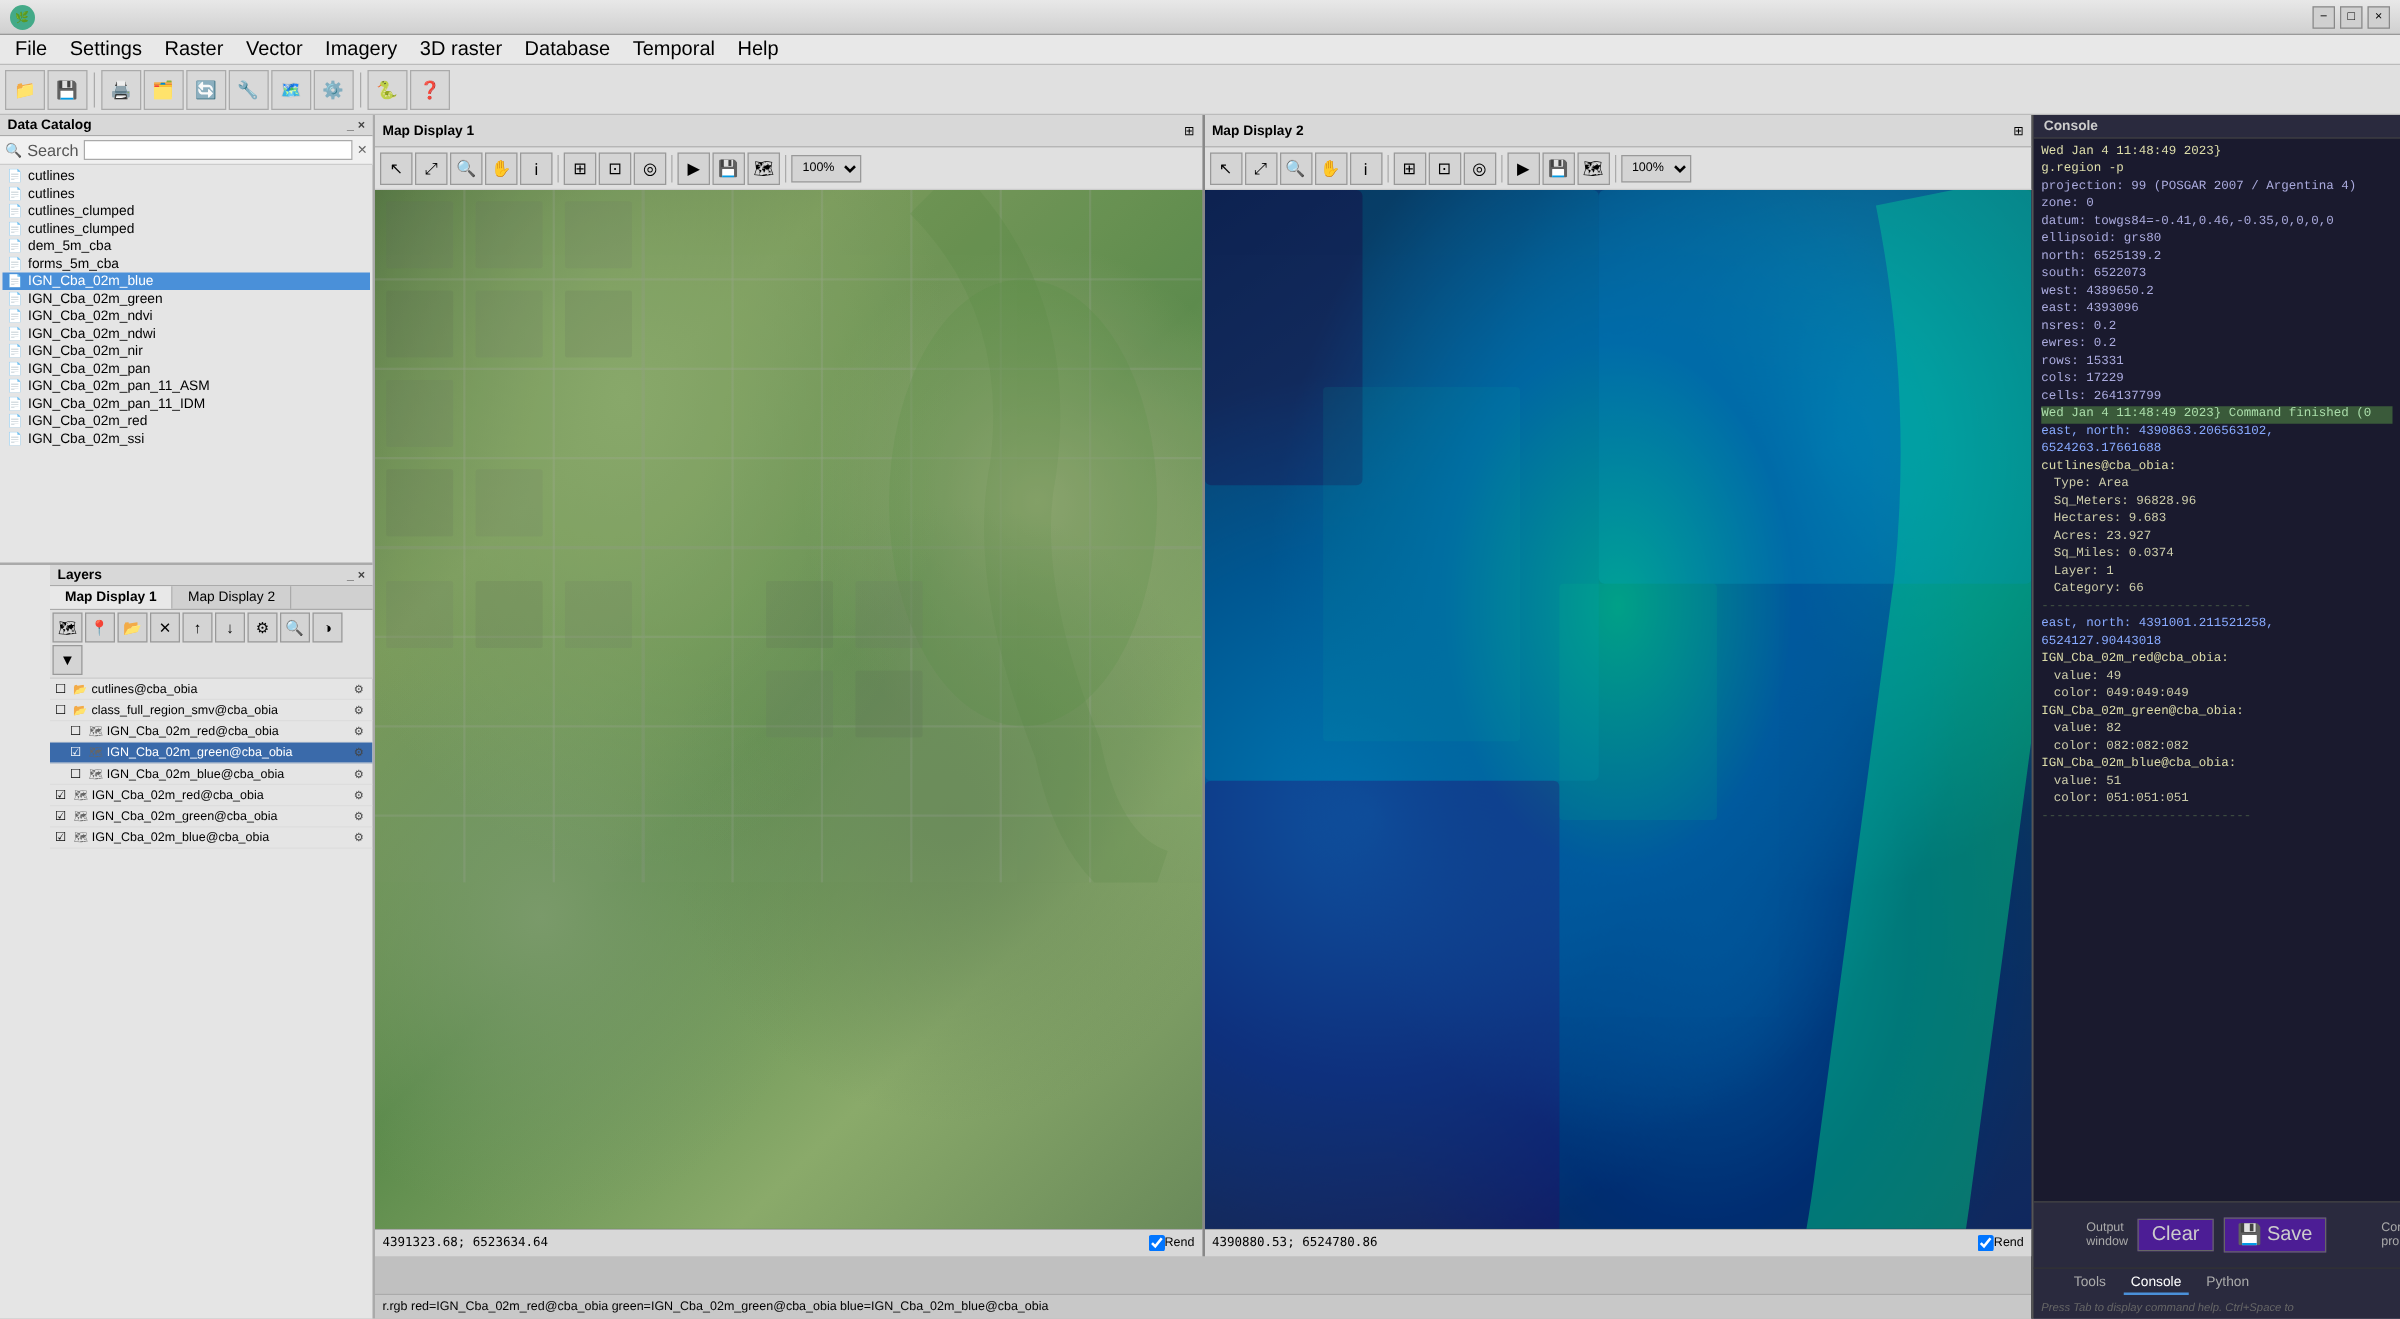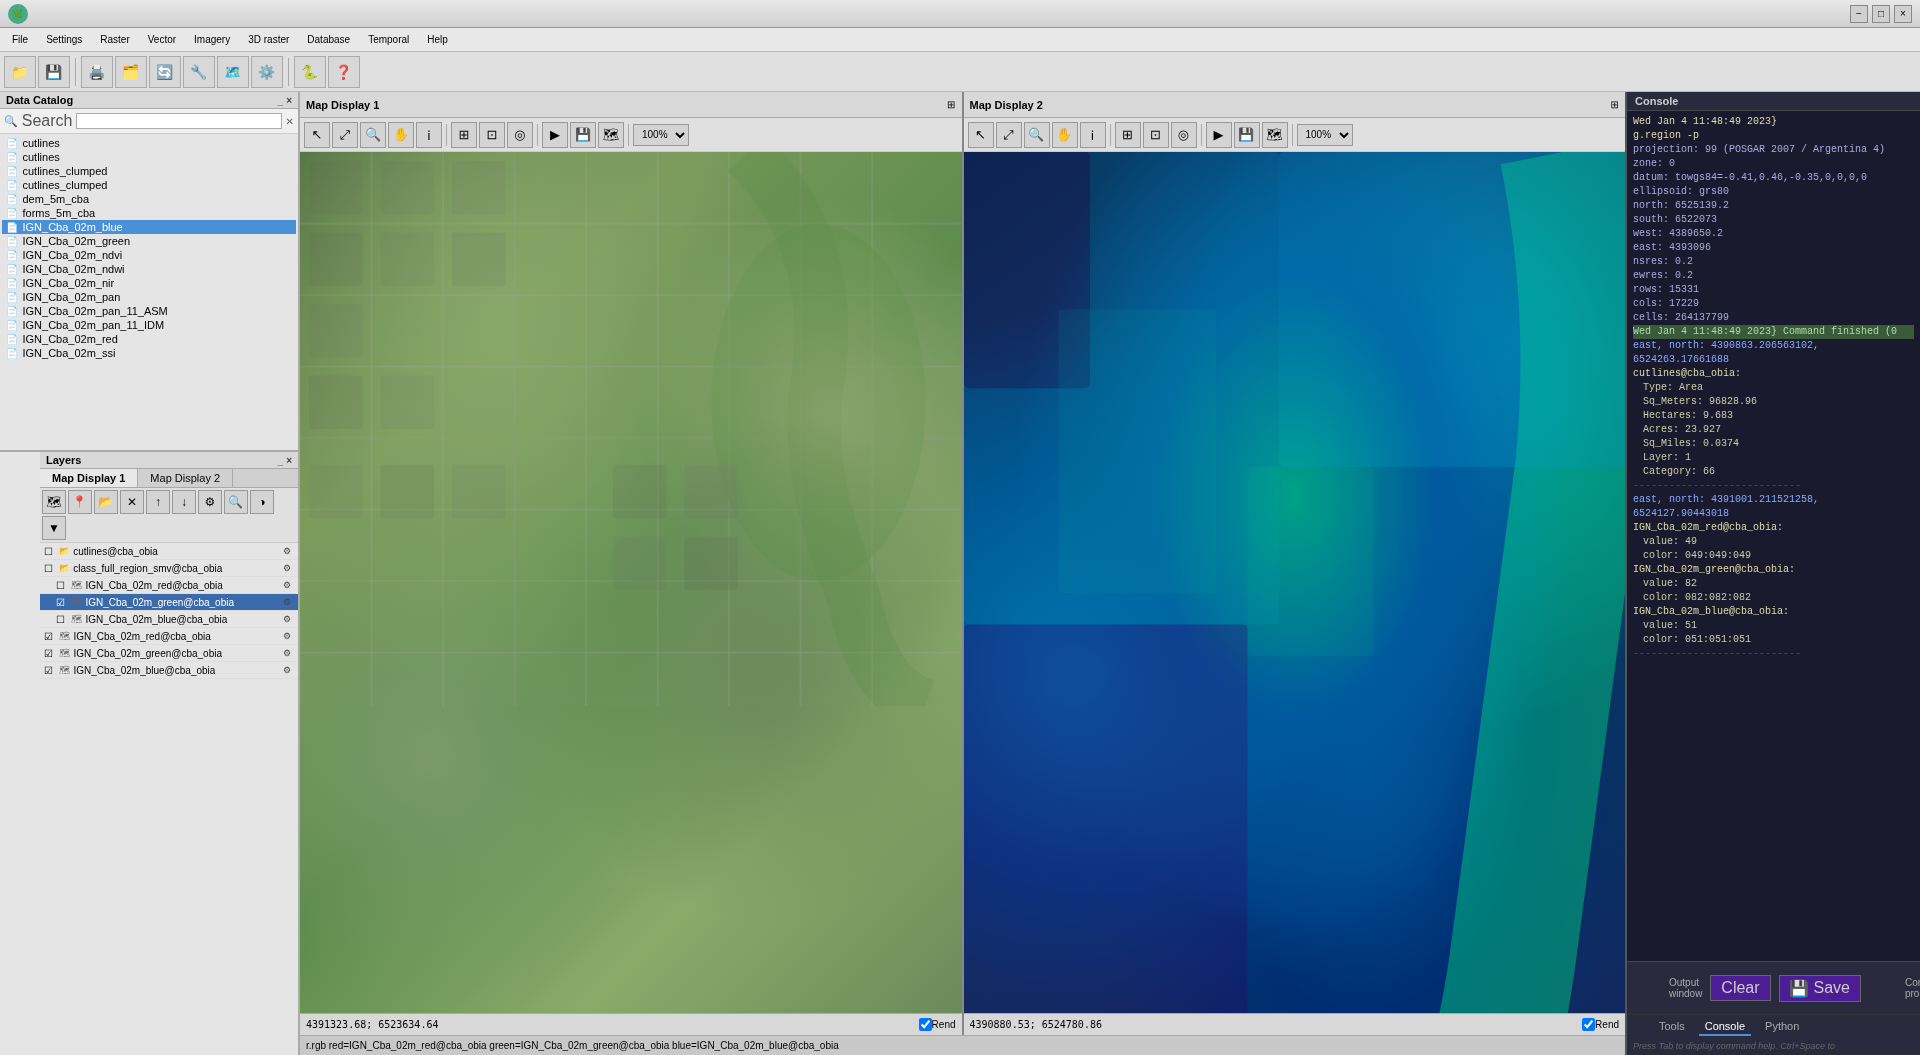--- a/index.html
+++ b/index.html
@@ -23,21 +23,21 @@
     
     #menubar {
       background: #e8e8e8;
       height: 24px;
       display: flex;
       align-items: center;
       padding: 0 4px;
       border-bottom: 1px solid #bbb;
       gap: 2px;
     }
-    #menubar .menu-item { padding: 2px 8px; font-size: 10px; cursor: pointer; }
+    #menubar .menu-item { padding: 2px 8px; font-size: 16px; cursor: pointer; }
 
     
     #toolbar {
       background: #e0e0e0;
       height: 40px;
       display: flex;
       align-items: center;
       padding: 0 4px;
       border-bottom: 1px solid #bbb;
       gap: 2px;
@@ -376,20 +376,21 @@
 
     .bottom-coord-bar {
       background: #c8c8c8;
       display: flex;
       align-items: center;
       font-size: 10px;
       padding: 2px 6px;
       gap: 6px;
       border-top: 1px solid #aaa;
       height: 20px;
+      margin-top: 30px;
     }
 
     
     .city-overlay {
       position: absolute;
       top: 0; left: 0; right: 0; bottom: 0;
       opacity: 0.4;
     }
   </style>
 </head>
@@ -440,21 +441,21 @@
     <div id="data-catalog">
       <div class="panel-header">
         <span>Data Catalog</span>
         <div class="controls">
           <span class="ctrl-btn">_</span>
           <span class="ctrl-btn">×</span>
         </div>
       </div>
       <div id="search-bar">
         <span class="search-icon">🔍</span>
-        <span style="font-size:16px;color:#555;">Search</span>
+        <span style="font-size:13px;color:#555;">Search</span>
         <input id="search-input" class="search-input" type="text" style="flex: 1 1 0%; height: 16px; border: 1px solid rgb(170, 170, 170); font-size: 10px; padding: 1px 3px;">
         <span style="font-size:10px;cursor:pointer;color:#666;">✕</span>
       </div>
       <div id="catalog-tree">
         <div class="tree-item">
           <span class="item-icon">📄</span>
           <span>cutlines</span>
         </div>
         <div class="tree-item">
           <span class="item-icon">📄</span>

